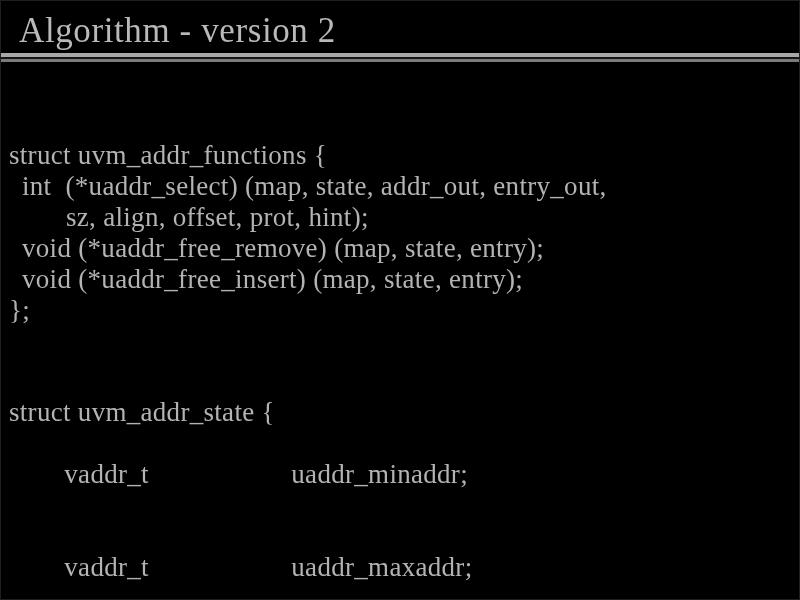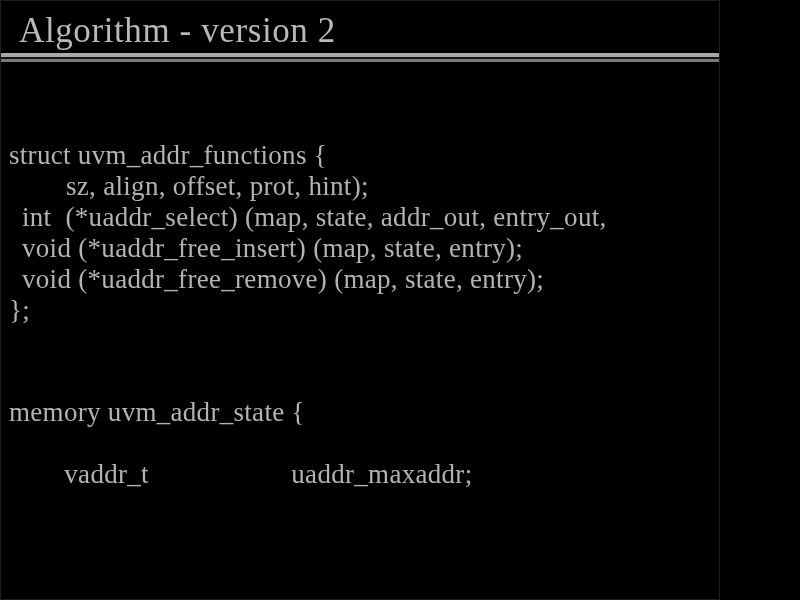--- a/index.html
+++ b/index.html
@@ -2,21 +2,21 @@
 <html><head>
 <meta charset="utf-8">
 <style>
   html, body {
     margin: 0;
     padding: 0;
     background: #000;
   }
   .slide {
     position: relative;
-    width: 720px;
+    width: 800px;
     height: 600px;
     background: #000000;
     overflow: hidden;
     box-sizing: border-box;
     border: 1px solid #1f1f1f;
     font-family: "Liberation Serif", "DejaVu Serif", serif;
   }
   .slide-title {
     position: absolute;
     left: 18px;
@@ -78,28 +78,31 @@
 
 <div class="slide">
 
   <h1 class="slide-title">Algorithm - version 2</h1>
 
   <div class="title-divider"></div>
 
 
   <div class="code-block code-block-functions">
     <div class="code-line">struct uvm_addr_functions {</div>
+    <div class="code-line ind1">int  (*uaddr_select) (map, state, addr_out, entry_out,</div>
     <div class="code-line ind2">sz, align, offset, prot, hint);</div>
-    <div class="code-line ind1">int  (*uaddr_select) (map, state, addr_out, entry_out,</div>
+    <div class="code-line ind1">void (*uaddr_free_remove) (map, state, entry);</div>
     <div class="code-line ind1">void (*uaddr_free_insert) (map, state, entry);</div>
-    <div class="code-line ind1">void (*uaddr_free_remove) (map, state, entry);</div>
     <div class="code-line">};</div>
   </div>
 
   <div class="code-block code-block-state">
-    <div class="code-line">memory uvm_addr_state {</div>
+    <div class="code-line">struct uvm_addr_state {</div>
+    <div class="code-line ind1">
+      <span class="field-type">vaddr_t</span><span class="field-name">uaddr_minaddr;</span>
+    </div>
     <div class="code-line ind1">
       <span class="field-type">vaddr_t</span><span class="field-name">uaddr_maxaddr;</span>
     </div>
 
   </div>
 
 </div>
 
 </body></html>

